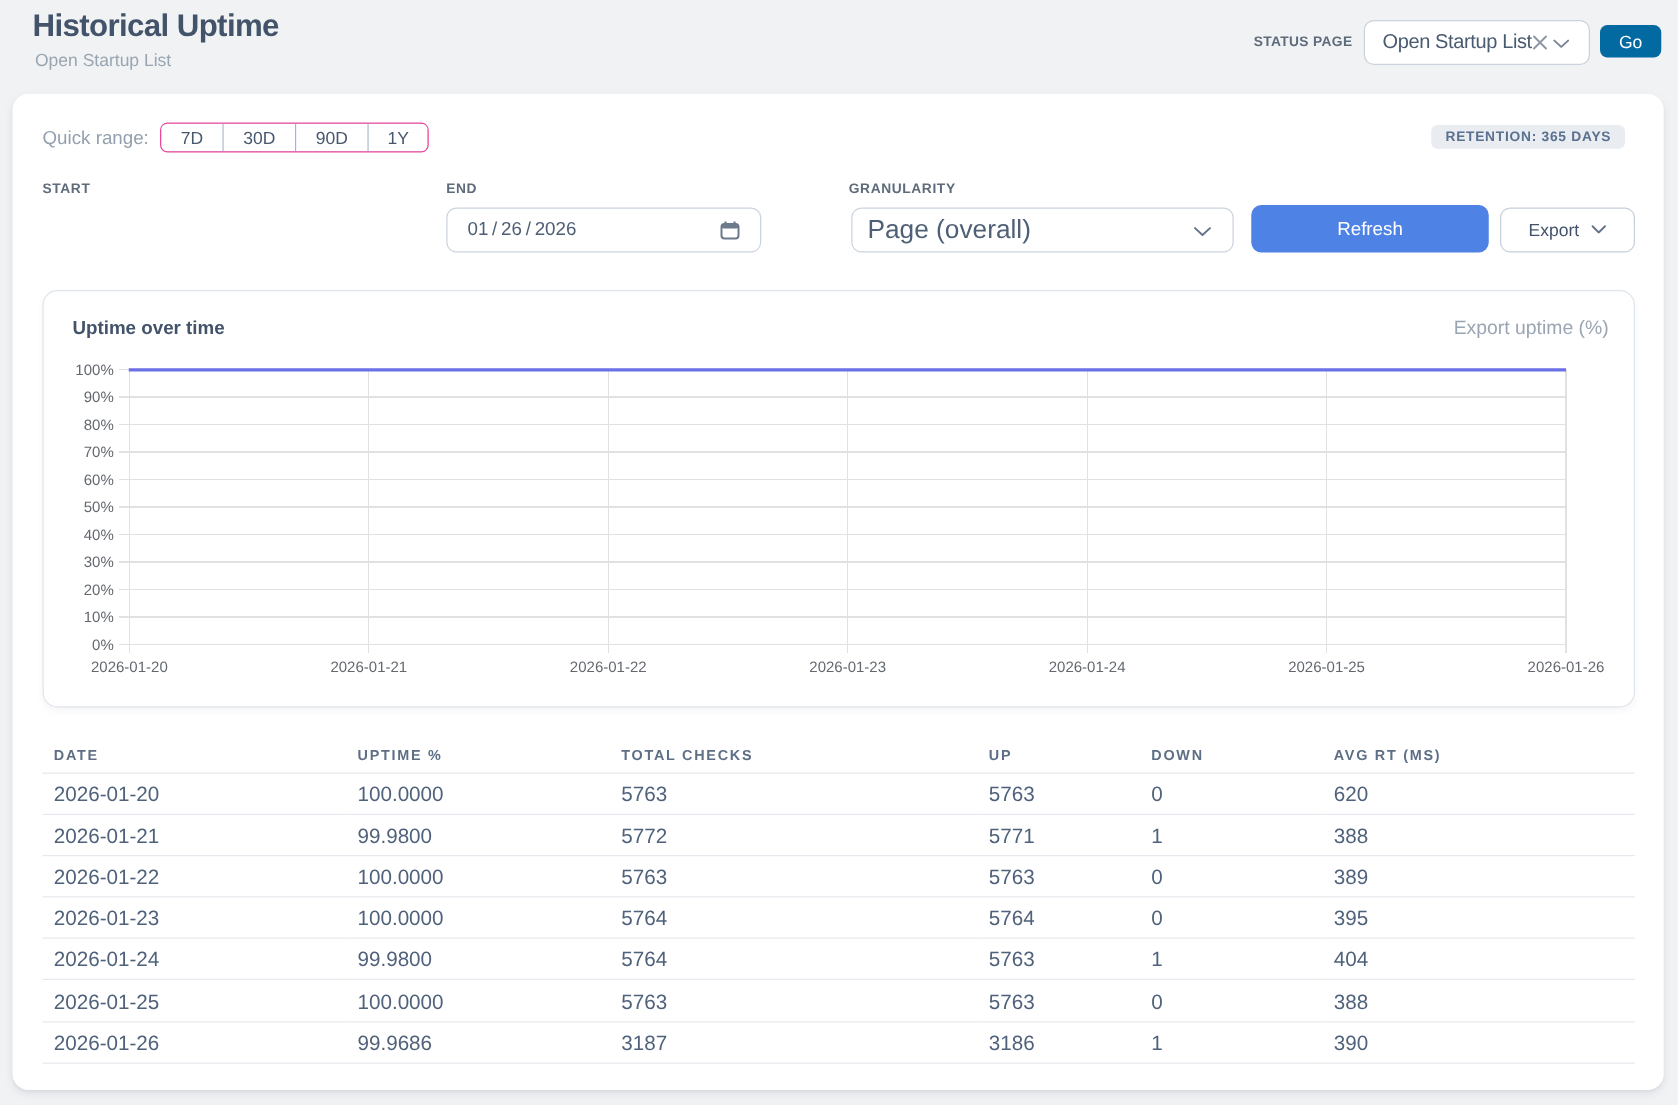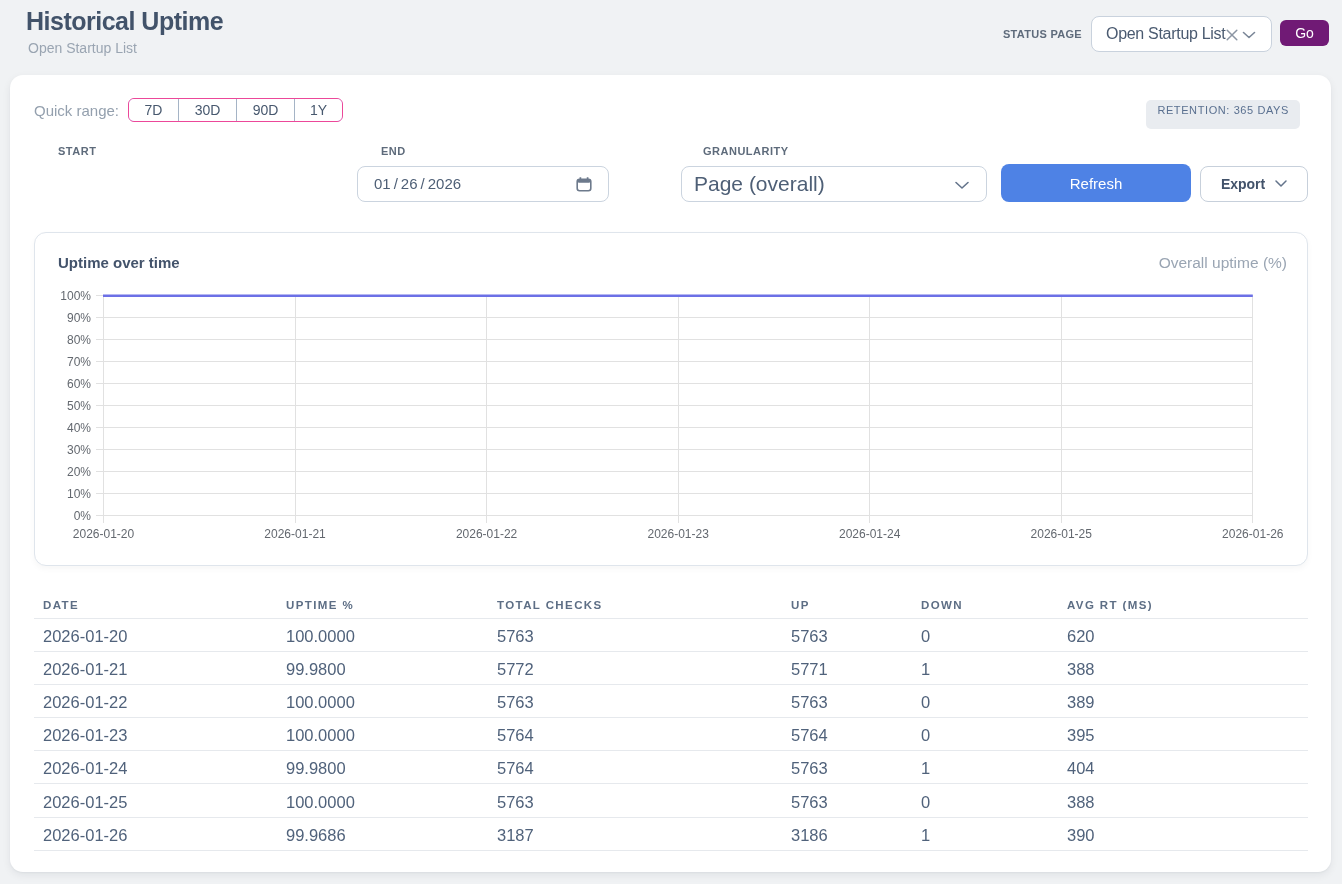--- a/index.html
+++ b/index.html
@@ -4,38 +4,38 @@
 <style>
 * { margin:0; padding:0; box-sizing:border-box; }
 html,body { width:1342px; height:884px; background:#f0f2f4; font-family:"Liberation Sans", sans-serif; position:relative; overflow:hidden; }
 .abs { position:absolute; }
 
 
 .title { left:26px; top:7px; font-size:25px; font-weight:bold; color:#42536a; letter-spacing:-0.5px; }
 .subtitle { left:28px; top:40px; font-size:14px; color:#9aa5b2; }
 .splabel { top:28px; right:260px; font-size:11px; font-weight:bold; color:#5e6b7b; letter-spacing:0.3px;margin-left:48px; }
 .topsel { left:1091px; top:16px; width:181px; height:36px; background:#fff; border:1px solid #c9d2dd; border-radius:8px; font-size:16px; letter-spacing:-0.3px; color:#4a5a70; line-height:34px; padding-left:14px; }
-.gobtn { left:1280px; top:20px; width:49px; height:26px; background:#701a75; border:none; border-radius:6px; color:#fff; font-size:14px; text-align:center; line-height:26px; font-family:"Liberation Sans", sans-serif; }
+.gobtn { left:1280px; top:20px; width:49px; height:26px; background:#0369a1; border:none; border-radius:6px; color:#fff; font-size:14px; text-align:center; line-height:26px; font-family:"Liberation Sans", sans-serif; }
 
 
 .card { left:10px; top:75px; width:1321px; height:797px; background:#fff; border-radius:13px; box-shadow:0 1px 2px rgba(15,23,42,0.04), 0 3px 8px rgba(15,23,42,0.07); }
 
 
 .qlabel { left:24px; top:27px; font-size:15px; color:#94a0ae; }
 .seg { left:118px; top:23px; height:24px; display:flex; border:1px solid #ec4899; border-radius:6px; overflow:hidden; background:#c4b5fd; }
 .seg button { border:none; background:#fff; font-family:"Liberation Sans", sans-serif; font-size:14px; color:#47586e; padding:0; border-right:1px solid #a5b4c6; line-height:22px; }
 .seg button:nth-child(1){width:50px}.seg button:nth-child(2){width:58px}.seg button:nth-child(3){width:58px}.seg button:nth-child(4){width:47px}
 .seg button:last-child { border-right:none; }
-.badge { right:31px; top:25px; height:29px; background:#e9ecf0; border-radius:5px; font-size:11px; font-weight:normal; color:#5a7090; letter-spacing:0.6px; line-height:21px; padding:0 11px;text-align:center; }
-
-
-.flabel { top:70px; font-size:11px; font-weight:bold; color:#5e6b7b; letter-spacing:0.5px;margin-left:24px; }
+.badge { right:31px; top:25px; height:19px; background:#e9ecf0; border-radius:5px; font-size:11px; font-weight:bold; color:#5a7090; letter-spacing:0.6px; line-height:21px; padding:0 11px;text-align:center; }
+
+
+.flabel { top:70px; font-size:11px; font-weight:bold; color:#5e6b7b; letter-spacing:0.5px; }
 .input { top:91px; height:36px; background:#fff; border:1px solid #cbd4df; border-radius:8px; font-size:15px; color:#4e5f76; line-height:34px; padding-left:16px; }
 .refresh { left:991px; top:89px; width:190px; height:38px; background:#4e82e5; border:none; border-radius:8px; color:#fff; font-size:15px; font-family:"Liberation Sans", sans-serif; }
-.export { left:1190px; top:91px; width:108px; height:36px; background:#fff; border:1px solid #c7d0db; border-radius:8px; color:#42526a; font-size:14px; font-family:"Liberation Sans", sans-serif;font-weight:bold; }
+.export { left:1190px; top:91px; width:108px; height:36px; background:#fff; border:1px solid #c7d0db; border-radius:8px; color:#42526a; font-size:14px; font-family:"Liberation Sans", sans-serif; }
 
 
 .chartcard { left:24px; top:157px; width:1274px; height:334px; border:1px solid #dfe5ec; border-radius:12px; background:#fff; box-shadow:0 3px 6px rgba(15,23,42,0.035); }
 .ctitle { left:23px; top:21px; font-size:15px; font-weight:bold; color:#43536b; }
 .clegend { right:20px; top:21px; font-size:15.5px; color:#9aa5b3; }
 
 
 .tablewrap { left:24px; top:517px; width:1274px; }
 table { border-collapse:collapse; width:1274px; table-layout:fixed; }
 th { font-size:11.5px; font-weight:bold; color:#5d6e85; letter-spacing:1.4px; text-align:left; padding:0 0 0 9px; height:26px; border-bottom:1px solid #e6e9ed; vertical-align:middle; }
@@ -83,21 +83,21 @@
   </div>
   <button class="abs refresh">Refresh</button>
   <button class="abs export">Export
     <svg width="12" height="7" viewBox="0 0 12 7" style="vertical-align:2px;margin-left:6px">
         <path d="M1 1 L6 6 L11 1" fill="none" stroke="#64748b" stroke-width="1.5" stroke-linecap="round" stroke-linejoin="round"></path>
       </svg>
   </button>
 
   <div class="abs chartcard">
     <div class="abs ctitle">Uptime over time</div>
-    <div class="abs clegend">Overall uptime (%)</div>
+    <div class="abs clegend">Export uptime (%)</div>
     <svg class="abs" style="left:0;top:0" width="1274" height="334" viewBox="0 0 1274 334">
 
       <g id="grid">
       <g shape-rendering="crispEdges">
       <line x1="60.5" y1="62.50" x2="1217.8" y2="62.50" stroke="#e1e1e1" stroke-width="1"></line>
       <line x1="60.5" y1="84.50" x2="1217.8" y2="84.50" stroke="#e1e1e1" stroke-width="1"></line>
       <line x1="60.5" y1="106.50" x2="1217.8" y2="106.50" stroke="#e1e1e1" stroke-width="1"></line>
       <line x1="60.5" y1="128.50" x2="1217.8" y2="128.50" stroke="#e1e1e1" stroke-width="1"></line>
       <line x1="60.5" y1="150.50" x2="1217.8" y2="150.50" stroke="#e1e1e1" stroke-width="1"></line>
       <line x1="60.5" y1="172.50" x2="1217.8" y2="172.50" stroke="#e1e1e1" stroke-width="1"></line>

